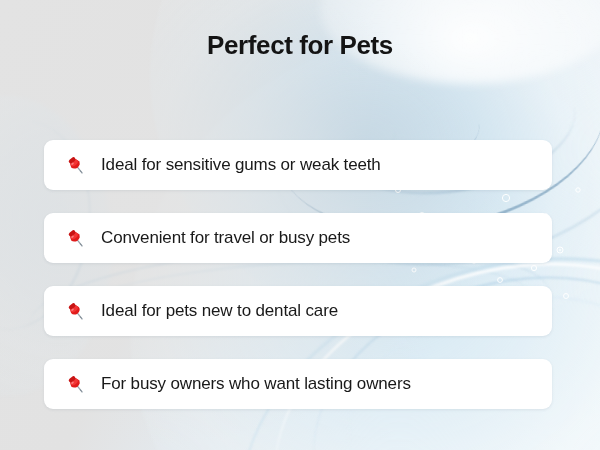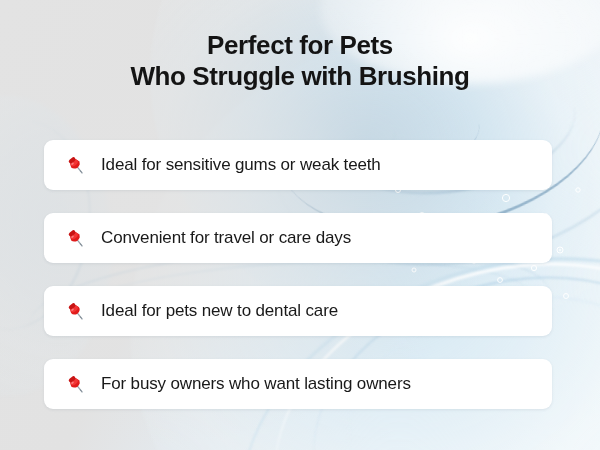--- a/index.html
+++ b/index.html
@@ -334,21 +334,20 @@
       </g>
     </svg>
   </div>
 
   <div class="bg-layer bg-haze"></div>
 
   <div class="content">
 
     <h1 class="headline">
       <span class="hl-line">Perfect for Pets</span>
-      <span class="hl-line">Who Struggle with Brushing</span>
     </h1>
 
     <ul class="benefit-list">
 
       <li class="benefit-card">
         <span class="pin-icon">
           <svg width="24" height="24" viewBox="0 0 24 24">
             <g transform="rotate(-38 12 11)">
               <line x1="12" y1="14" x2="12" y2="23" stroke="#9aa4ad" stroke-width="1.3"></line>
               <polygon points="11.35,19.5 12.65,19.5 12,23.2" fill="#7f8a93"></polygon>
@@ -368,21 +367,21 @@
             <g transform="rotate(-38 12 11)">
               <line x1="12" y1="14" x2="12" y2="23" stroke="#9aa4ad" stroke-width="1.3"></line>
               <polygon points="11.35,19.5 12.65,19.5 12,23.2" fill="#7f8a93"></polygon>
               <ellipse cx="12" cy="11.2" rx="4.9" ry="4.1" fill="#e01b1b"></ellipse>
               <ellipse cx="12" cy="9.4" rx="4.2" ry="2.9" fill="#f23434"></ellipse>
               <rect x="8.3" y="4.2" width="7.4" height="4.2" rx="2.1" fill="#c81414"></rect>
               <ellipse cx="10.2" cy="9.2" rx="1.5" ry="1" fill="#ff8a8a" opacity=".85"></ellipse>
             </g>
           </svg>
         </span>
-        <span class="benefit-text">Convenient for travel or care days</span>
+        <span class="benefit-text">Convenient for travel or busy pets</span>
       </li>
 
       <li class="benefit-card">
         <span class="pin-icon">
           <svg width="24" height="24" viewBox="0 0 24 24">
             <g transform="rotate(-38 12 11)">
               <line x1="12" y1="14" x2="12" y2="23" stroke="#9aa4ad" stroke-width="1.3"></line>
               <polygon points="11.35,19.5 12.65,19.5 12,23.2" fill="#7f8a93"></polygon>
               <ellipse cx="12" cy="11.2" rx="4.9" ry="4.1" fill="#e01b1b"></ellipse>
               <ellipse cx="12" cy="9.4" rx="4.2" ry="2.9" fill="#f23434"></ellipse>

